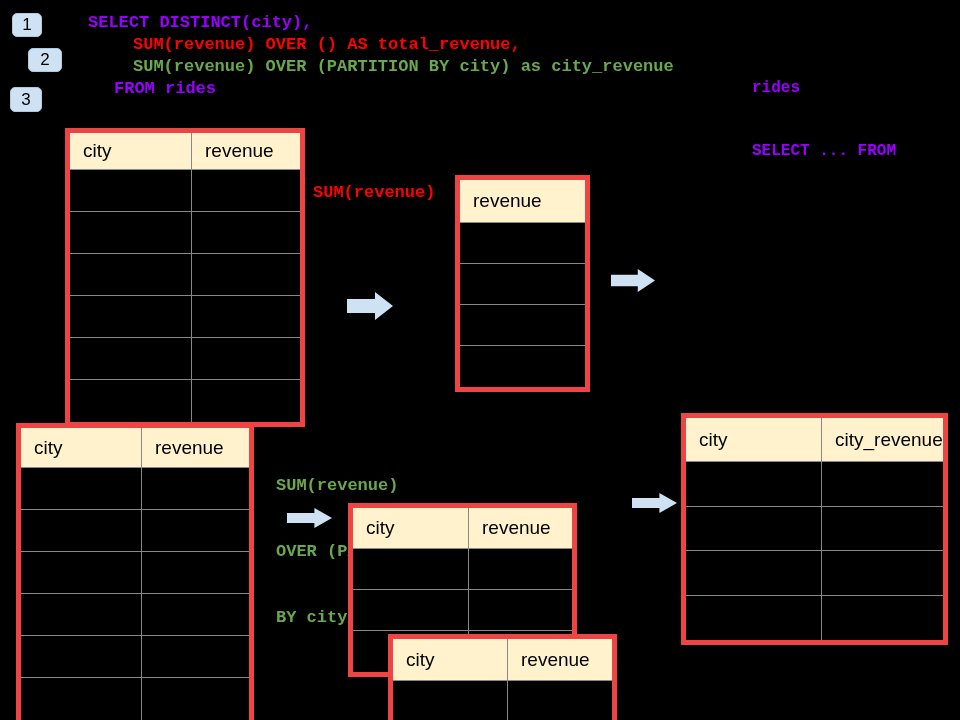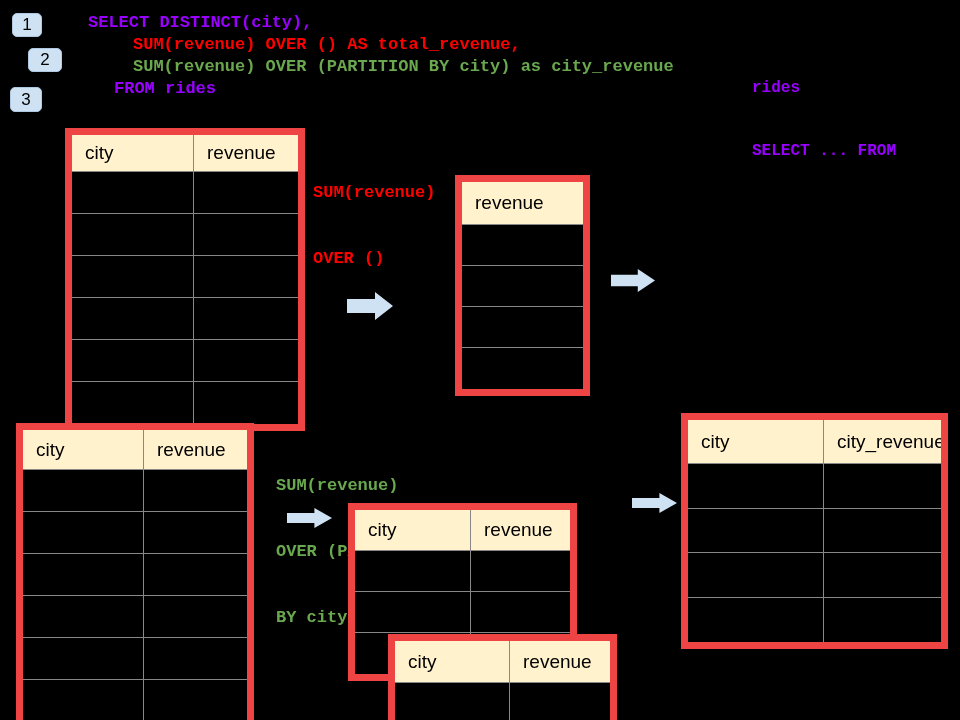--- a/index.html
+++ b/index.html
@@ -13,21 +13,21 @@
   .txt-red{color:#FF0000;}
   .txt-green{color:#6AA84F;}
   
   .badge{position:absolute;background:#CFE2F3;border:1px solid #AFC9E2;border-radius:5px;
          color:#000;font-size:17px;display:flex;align-items:center;justify-content:center;
          box-sizing:border-box;}
   #badge-1{left:12px;top:13px;width:30px;height:24px;}
   #badge-2{left:28px;top:48px;width:34px;height:24px;}
   #badge-3{left:10px;top:87px;width:32px;height:25px;}
   
-  .dtable{position:absolute;border:7px solid #ef4444;box-sizing:border-box;background:#000;}
+  .dtable{position:absolute;border:5px solid #ef4444;box-sizing:border-box;background:#000;}
   .thead{display:flex;background:#FFF2CC;border-bottom:1px solid #888888;box-sizing:border-box;}
   .hcell{display:flex;align-items:center;padding-left:13px;font-size:19px;color:#000;
          box-sizing:border-box;overflow:hidden;}
   .hcell + .hcell{border-left:1px solid #888888;}
   .trow{display:flex;border-bottom:1px solid #888888;box-sizing:border-box;background:#000;}
   .trow:last-child{border-bottom:none;}
   .tcell{box-sizing:border-box;}
   .tcell + .tcell{border-left:1px solid #888888;}
   .c1{flex:1;}
   #tbl-source-top{left:65px;top:128px;width:240px;}
@@ -72,21 +72,20 @@
   <div class="code txt-green" style="left:133px;top:56px;">SUM(revenue) OVER (PARTITION BY city) as city_revenue</div>
   <div class="code txt-purple" style="left:114px;top:78px;">FROM rides</div>
 
   <div class="code code-sm txt-purple" style="left:752px;top:36px;">
     <div>rides</div>
     <div>SELECT ... FROM</div>
   </div>
 
   <div class="code txt-red" style="left:313px;top:138px;">
     <div>SUM(revenue)</div>
-    <div>OVER ()</div>
   </div>
 
   <div class="code txt-green" style="left:276px;top:431px;">
     <div>SUM(revenue)</div>
     <div>OVER (PARTITION</div>
     <div>BY city)</div>
   </div>
 
   <div class="dtable" id="tbl-source-top">
     <div class="thead">

